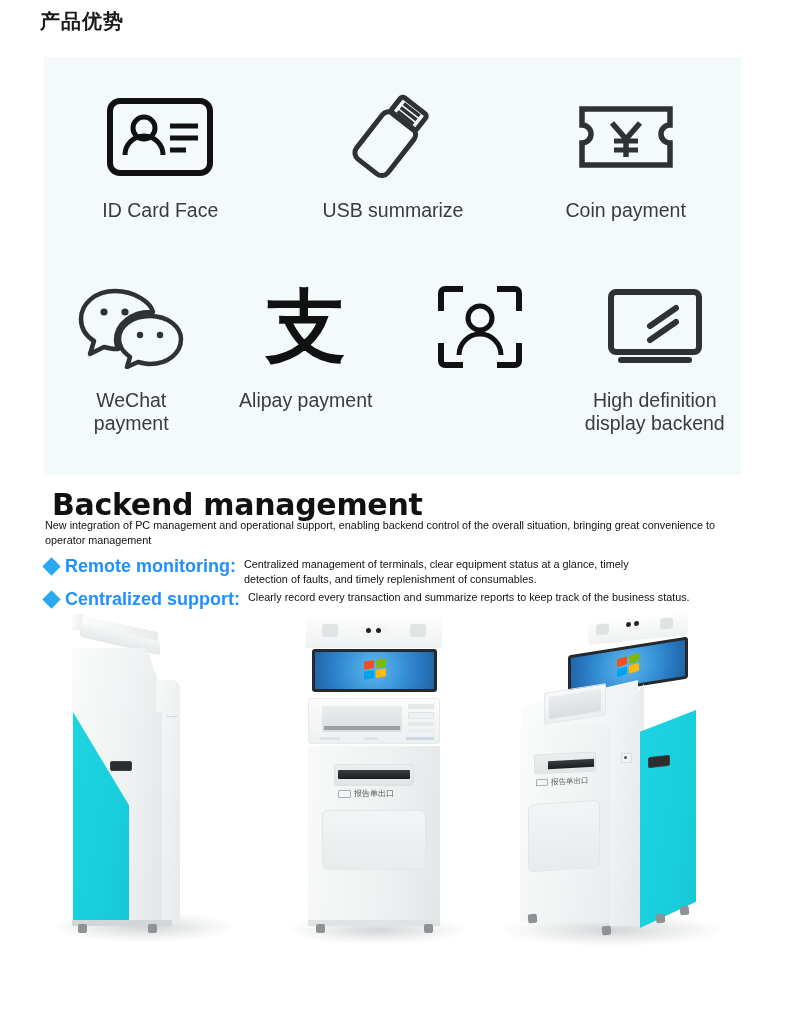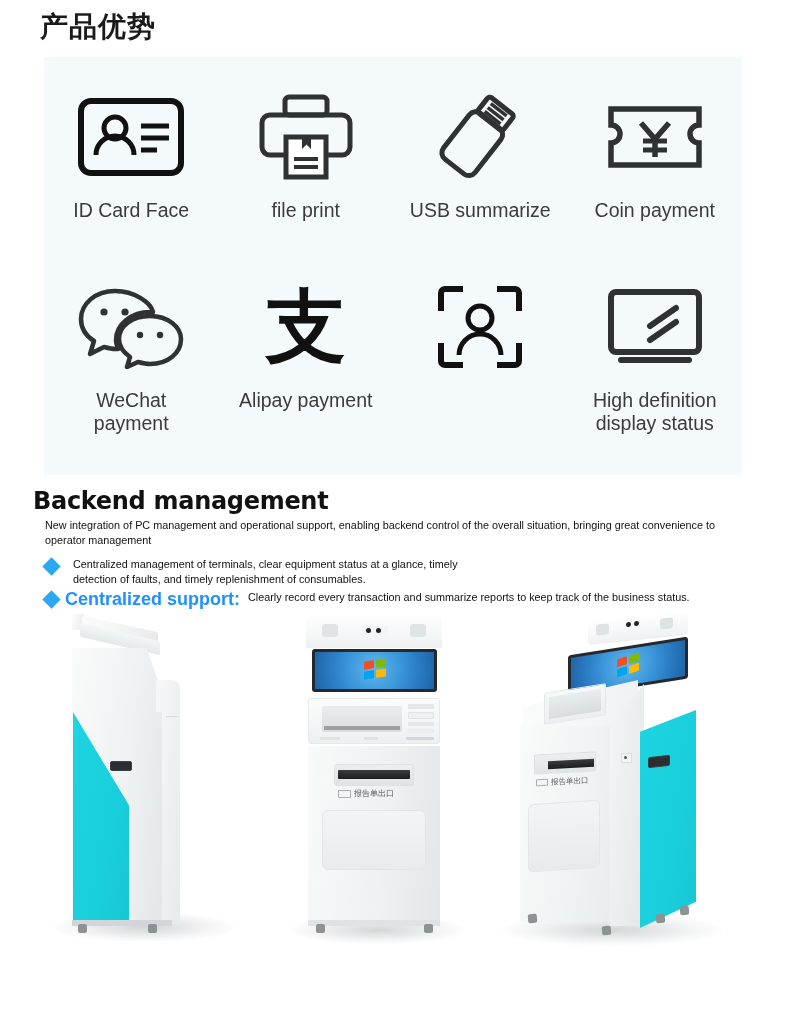--- a/index.html
+++ b/index.html
@@ -9,21 +9,21 @@
     background: #ffffff;
     font-family: "Liberation Sans", "DejaVu Sans", sans-serif;
     overflow: hidden;
   }
   .page { position: relative; width: 790px; height: 1024px; background:#fff; }
 
   
   .section-title {
     position: absolute;
     left: 40px; top: 8px;
-    font-size: 28px;
+    font-size: 20px;
     font-weight: 700;
     color: #1a1a1a;
     letter-spacing: 1px;
     font-family: "DejaVu Sans", "Liberation Sans", sans-serif;
   }
 
   
   .features-panel {
     position: absolute;
     left: 44px; top: 57px;
@@ -62,22 +62,22 @@
     font-family: "DejaVu Sans", sans-serif;
     font-size: 80px;
     font-weight: 700;
     color: #111;
     line-height: 1;
   }
 
   
   .backend-title {
     position: absolute;
-    left: 33px; top: 487px;
-    font-size: 24px;
+    left: 52px; top: 487px;
+    font-size: 30px;
     font-weight: 700;
     color: #111;
     letter-spacing: -0.3px;
     font-family: "DejaVu Sans", "Liberation Sans", sans-serif;
   }
   .backend-desc {
     position: absolute;
     left: 45px; top: 518px;
     width: 725px;
     font-size: 11.5px;
@@ -180,33 +180,20 @@
             <circle cx="38" cy="31" r="11" fill="none" stroke="#111" stroke-width="5"></circle>
             <path d="M19 58 a19 19 0 0 1 38 0" fill="none" stroke="#111" stroke-width="5"></path>
             <line x1="64" y1="29" x2="92" y2="29" stroke="#111" stroke-width="5" stroke-linecap="butt"></line>
             <line x1="64" y1="41" x2="92" y2="41" stroke="#111" stroke-width="5"></line>
             <line x1="64" y1="53" x2="80" y2="53" stroke="#111" stroke-width="5"></line>
           </svg>
         </div>
         <div class="feature-label">ID Card Face</div>
       </div>
 
-      <div class="feature-cell">
-        <div class="feature-icon">
-          <svg width="96" height="88" viewBox="0 0 96 88">
-            <rect x="27" y="4" width="42" height="18" rx="4" fill="none" stroke="#2f3234" stroke-width="5"></rect>
-            <rect x="4" y="22" width="88" height="40" rx="8" fill="none" stroke="#2f3234" stroke-width="5"></rect>
-            <rect x="28" y="44" width="40" height="40" fill="#fff" stroke="#2f3234" stroke-width="5"></rect>
-            <path d="M44 44 v12 l4.5 -4.5 l4.5 4.5 v-12 z" fill="#2f3234"></path>
-            <line x1="36" y1="66" x2="60" y2="66" stroke="#2f3234" stroke-width="4"></line>
-            <line x1="36" y1="74" x2="60" y2="74" stroke="#2f3234" stroke-width="4"></line>
-          </svg>
-        </div>
-        <div class="feature-label">file print</div>
-      </div>
 
       <div class="feature-cell">
         <div class="feature-icon">
           <svg width="88" height="92" viewBox="0 0 88 92">
             <g transform="rotate(38 44 46)">
               <rect x="26" y="8" width="32" height="20" rx="3" fill="none" stroke="#2f3234" stroke-width="5"></rect>
               <rect x="22" y="27" width="40" height="58" rx="8" fill="none" stroke="#2f3234" stroke-width="5"></rect>
               <line x1="32" y1="13" x2="52" y2="13" stroke="#2f3234" stroke-width="3.5"></line>
               <line x1="32" y1="18" x2="52" y2="18" stroke="#2f3234" stroke-width="3.5"></line>
               <line x1="32" y1="23" x2="52" y2="23" stroke="#2f3234" stroke-width="3.5"></line>
@@ -270,31 +257,32 @@
       <div class="feature-cell">
         <div class="feature-icon">
           <svg width="98" height="78" viewBox="0 0 98 78">
             <rect x="5" y="4" width="88" height="60" rx="5" fill="none" stroke="#2f3234" stroke-width="6"></rect>
             <line x1="15" y1="72" x2="83" y2="72" stroke="#2f3234" stroke-width="6" stroke-linecap="round"></line>
             <line x1="44" y1="38" x2="70" y2="20" stroke="#2f3234" stroke-width="6" stroke-linecap="round"></line>
             <line x1="44" y1="52" x2="70" y2="34" stroke="#2f3234" stroke-width="6" stroke-linecap="round"></line>
           </svg>
         </div>
         <div class="feature-label">High definition
-display status</div>
+display backend</div>
       </div>
     </div>
   </div>
 
   <div class="backend-title">Backend management</div>
   <div class="backend-desc">New integration of PC management and operational support, enabling backend control of the overall situation, bringing great convenience to operator management</div>
 
   <div class="bullet-block b1">
     <div class="bullet-row">
       <span class="diamond"></span>
+      <span class="bullet-head">Remote monitoring:</span>
       <span class="bullet-text" style="max-width:455px;">Centralized management of terminals, clear equipment status at a glance, timely detection of faults, and timely replenishment of consumables.</span>
     </div>
   </div>
 
   <div class="bullet-block b2">
     <div class="bullet-row">
       <span class="diamond"></span>
       <span class="bullet-head">Centralized support:</span>
       <span class="bullet-text" style="max-width:470px;">Clearly record every transaction and summarize reports to keep track of the business status.</span>
     </div>

